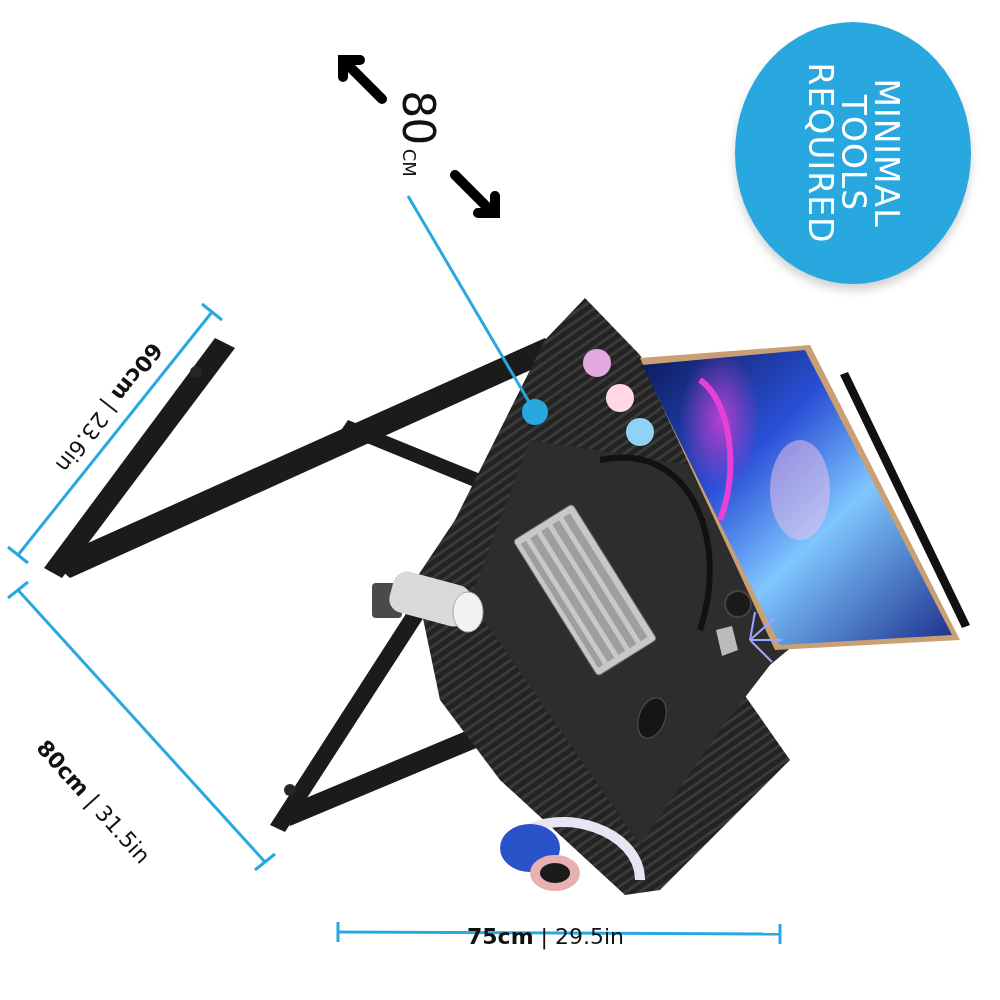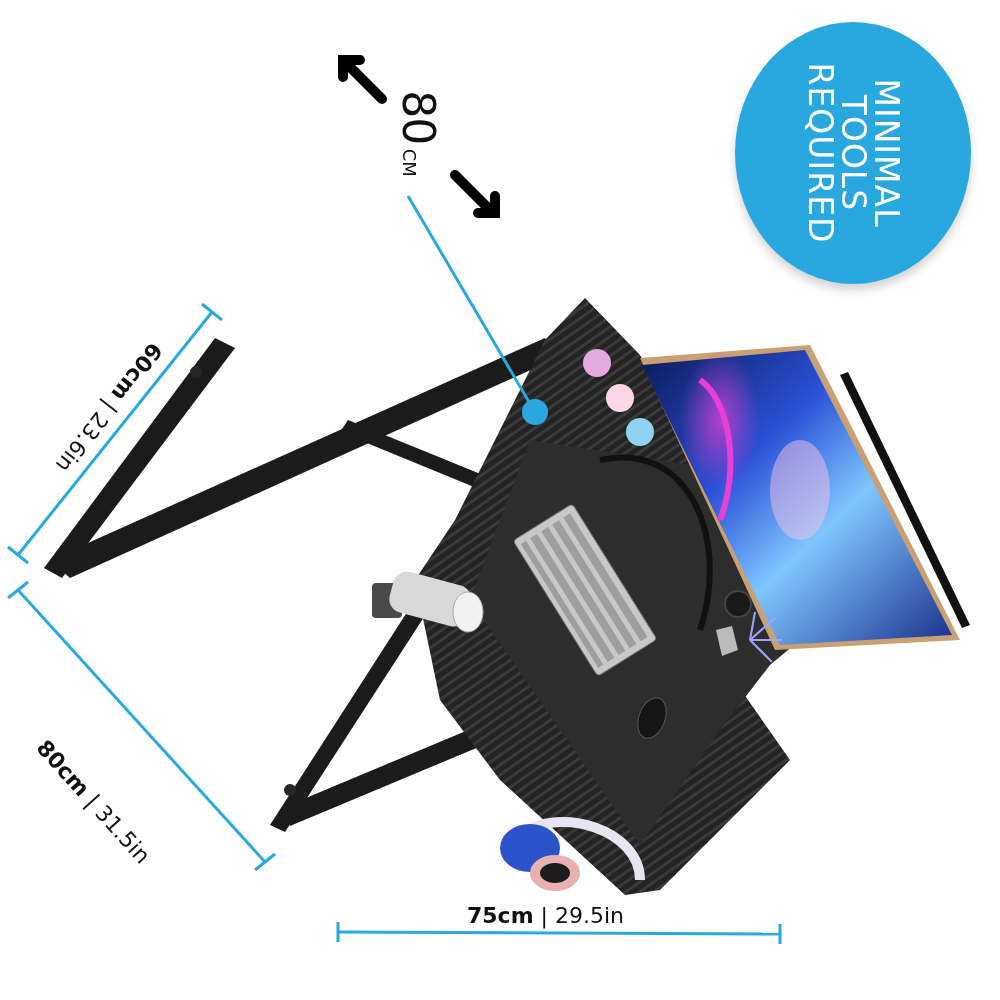--- a/index.html
+++ b/index.html
@@ -156,21 +156,21 @@
   <span class="thin">|</span>
   <span class="thin">23.6in</span>
 </div>
 
 <div class="dim-label" style="left:50px; top:735px; transform: rotate(48deg); transform-origin: 0 0;">
   <b>80cm</b>
   <span class="thin">|</span>
   <span class="thin">31.5in</span>
 </div>
 
-<div class="dim-label" style="left:467px; top:903px;">
+<div class="dim-label" style="left:467px; top:924px;">
   <b>75cm</b>
   <span class="thin">|</span>
   <span class="thin">29.5in</span>
 </div>
 
 <div class="badge">
   <div class="badge-text">
     <div>MINIMAL</div>
     <div>TOOLS</div>
     <div>REQUIRED</div>

